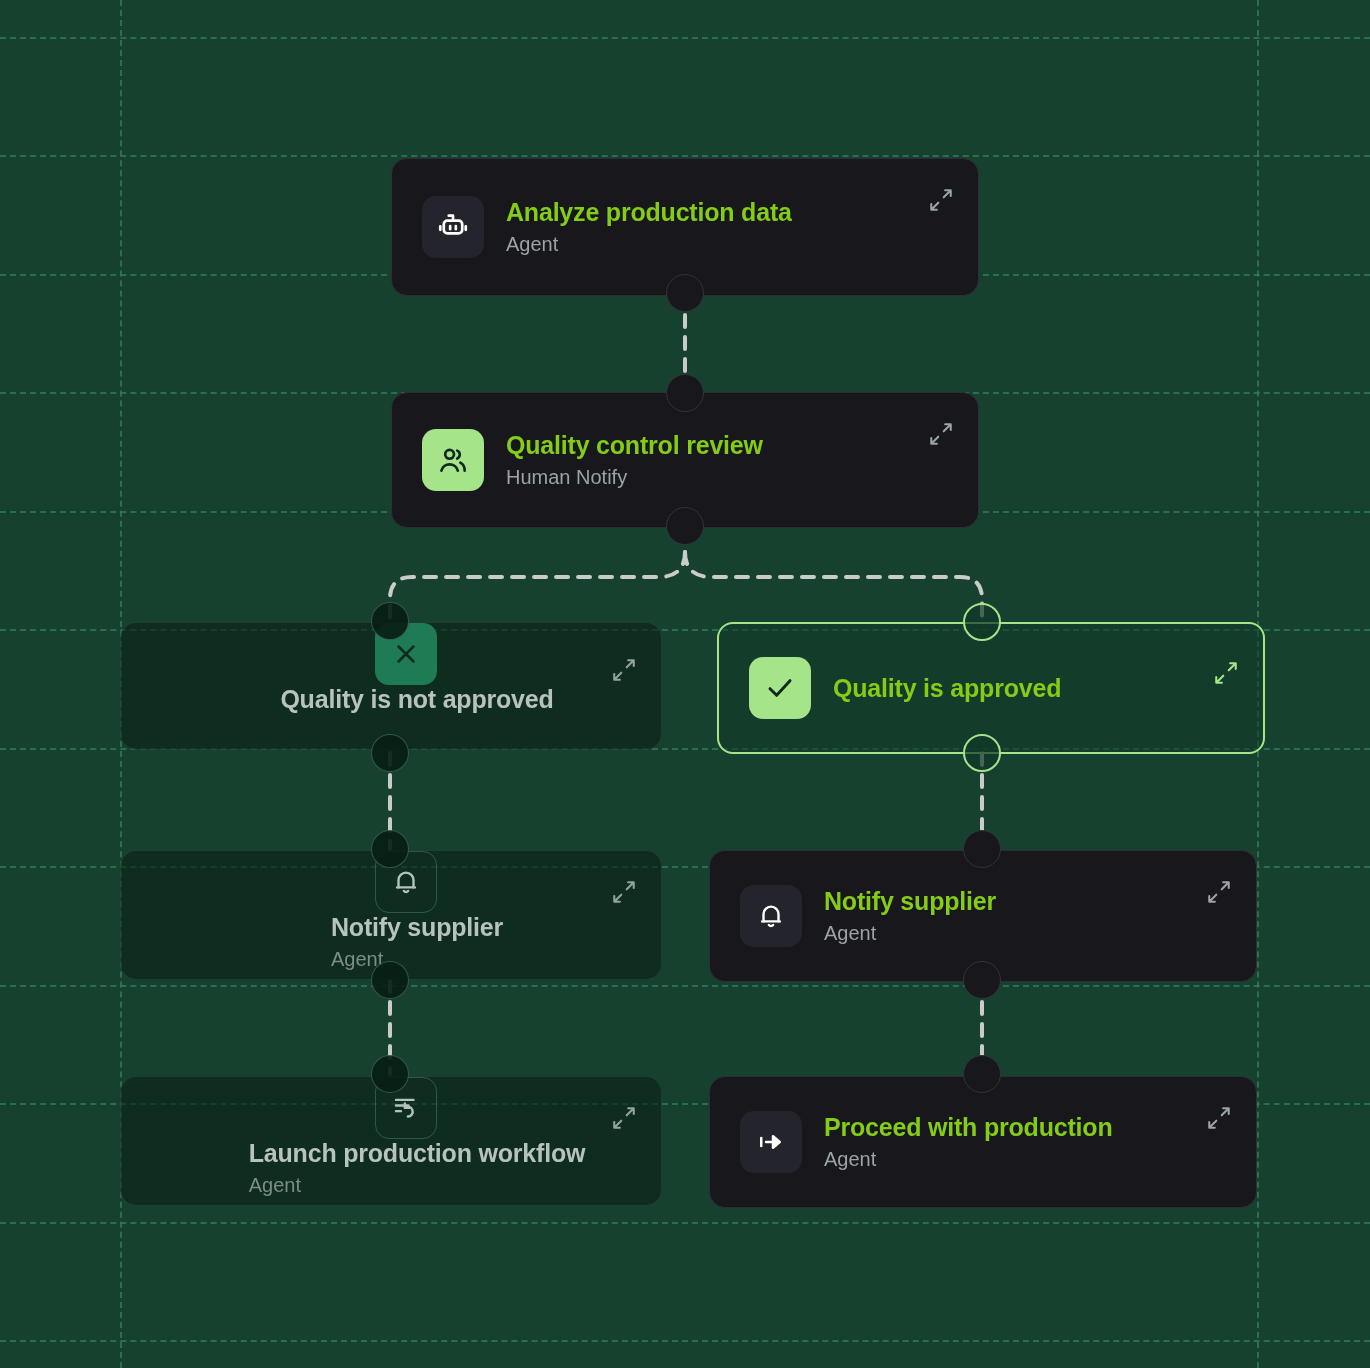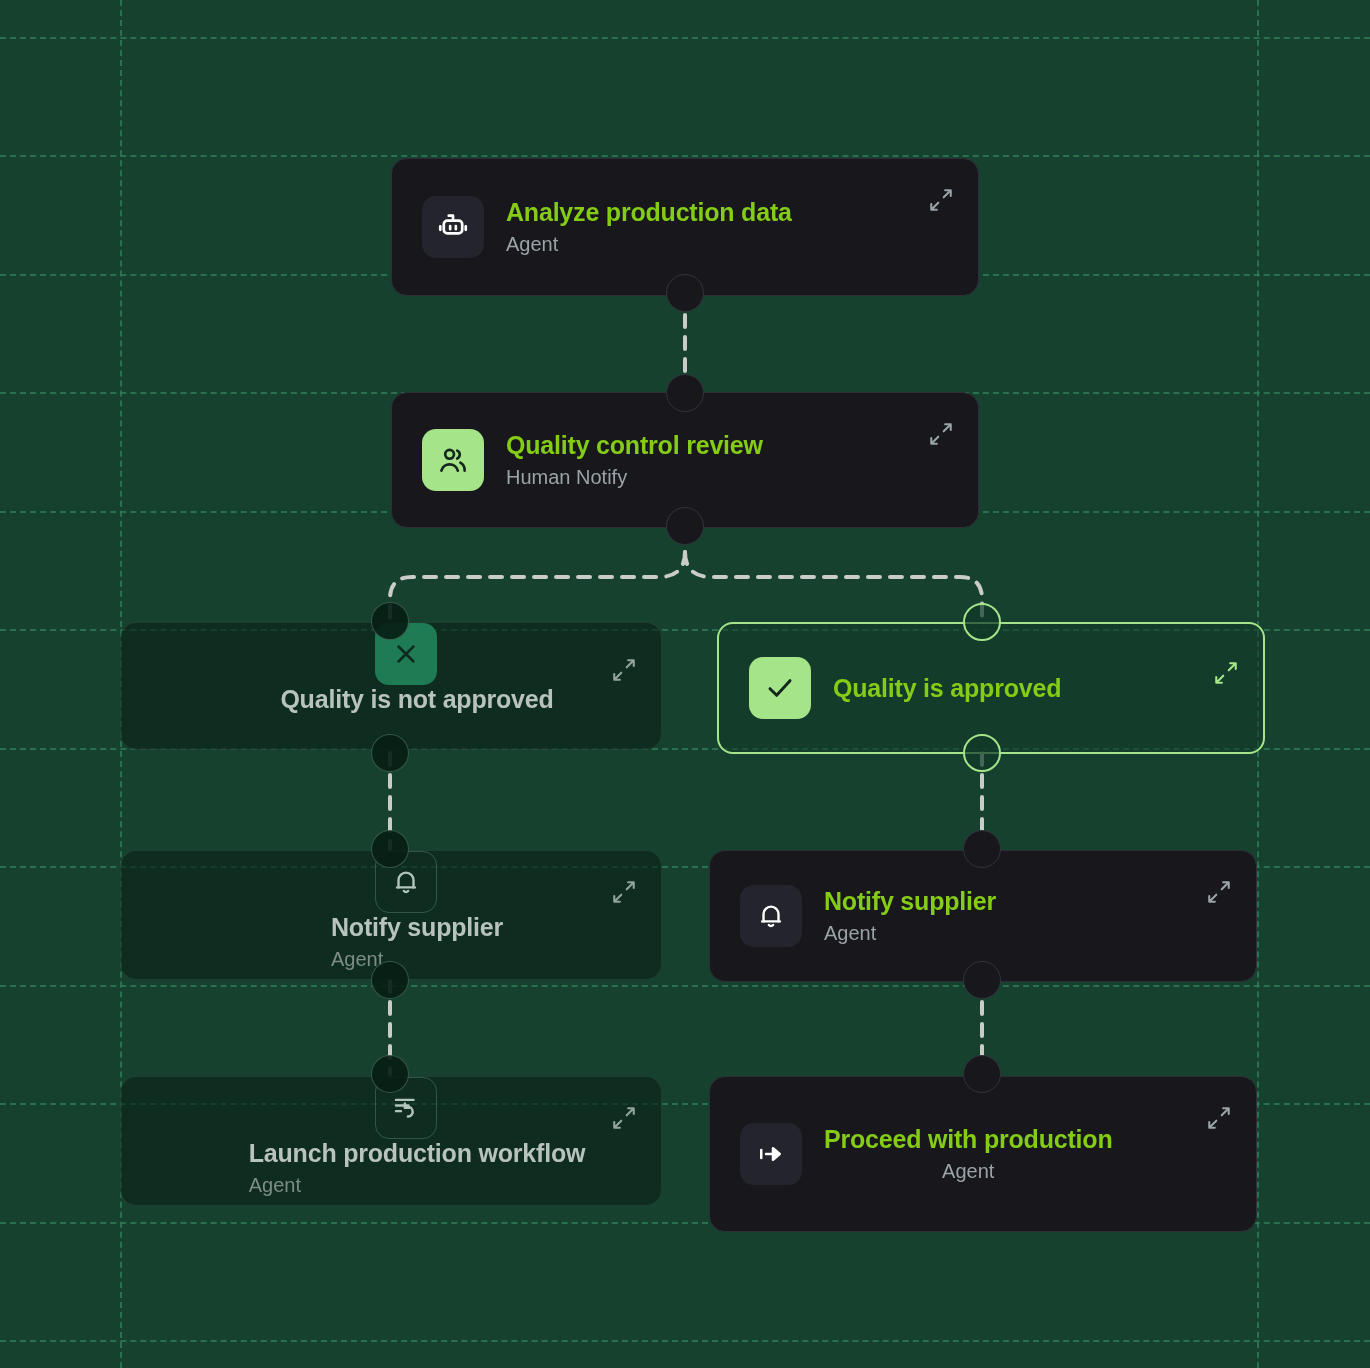--- a/index.html
+++ b/index.html
@@ -322,21 +322,21 @@
           <div class="node-title dim">Launch production workflow</div>
           <div class="node-subtitle dim">Agent</div>
         </div>
         <div class="expand-btn">
           <svg width="26" height="26" viewBox="0 0 24 24" fill="none" stroke="#93a59a" stroke-width="1.9" stroke-linecap="round" stroke-linejoin="round">
       <path d="M14.5 9.5L21 3M21 3h-5.2M21 3v5.2"></path>
       <path d="M9.5 14.5L3 21M3 21h5.2M3 21v-5.2"></path>
     </svg>
         </div>
       </div>
-      <div class="node dark" style="left: 709px; top: 1076px; width: 548px; height: 156px; padding-left: 30px; text-align: center;">
+      <div class="node dark" style="left: 709px; top: 1076px; width: 548px; height: 132px; padding-left: 30px;">
         <div class="icon-box dark">
           <span>
             <svg width="30" height="30" viewBox="0 0 24 24" fill="none" stroke="#ffffff" stroke-width="2" stroke-linecap="round" stroke-linejoin="round">
       <path d="M4.2 8.8v6.4"></path>
       <path d="M8 12h9.2"></path>
       <path d="M13.6 7.4L19 12l-5.4 4.6z" fill="#ffffff"></path>
     </svg>
           </span>
         </div>
         <div class="node-body">

